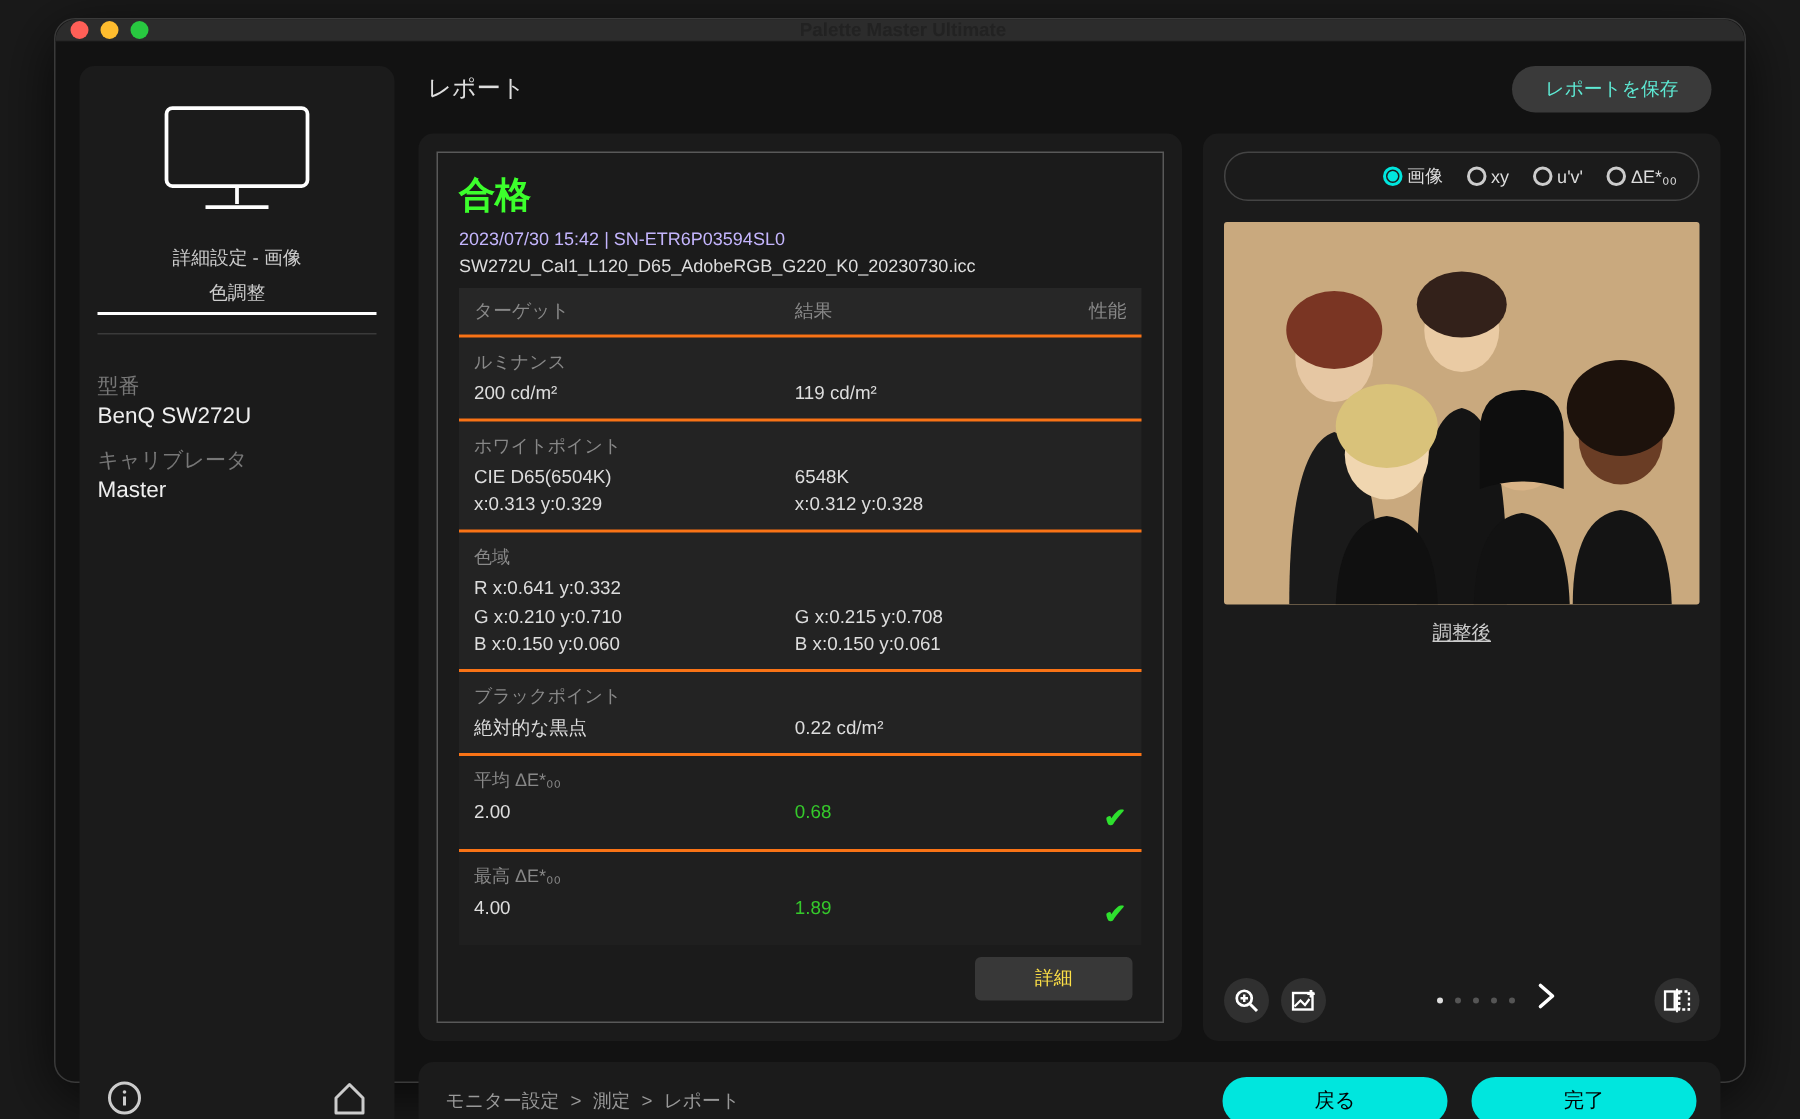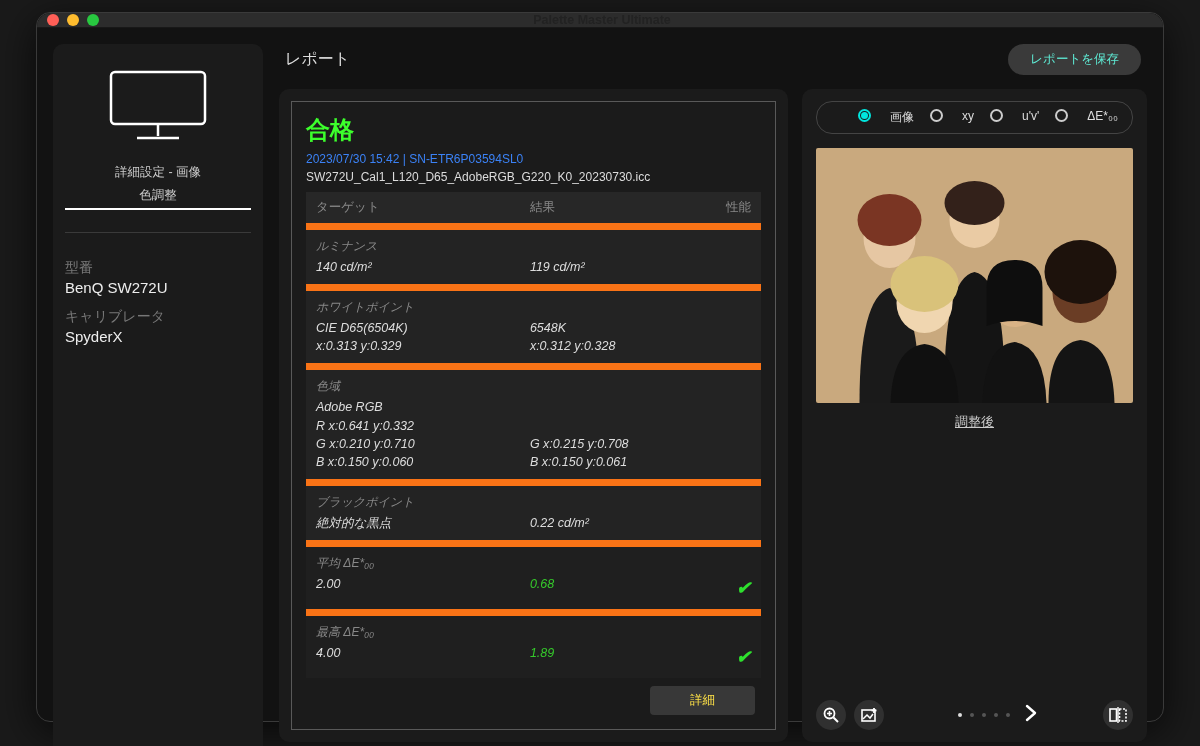--- a/index.html
+++ b/index.html
@@ -18,21 +18,21 @@
   .dot { width: 12px; height: 12px; border-radius: 50%; }
   .red { background:#ff5f57; } .yel { background:#febc2e; } .grn { background:#28c840; }
   .title { flex: 1; text-align: center; font-size: 12.5px; font-weight: 600; color:#222; }
   .body { flex:1; display:flex; padding: 16px; gap: 16px; }
   .sidebar {
     width: 210px; background:#1b1b1b; border-radius:10px; padding:16px 12px 10px;
     display:flex; flex-direction:column; color:#ddd;
   }
   .monitor-ico { margin: 6px auto 12px; }
   .sb-sub { text-align:center; font-size:12.5px; color:#ccc; margin-top:6px; }
-  .sb-sub.act { border-bottom:2px solid #fff; padding-bottom:4px; margin-bottom:12px; font-weight:500;font-family:Liberation Serif, serif; }
+  .sb-sub.act { border-bottom:2px solid #fff; padding-bottom:4px; margin-bottom:2px; font-weight:500;font-family:Liberation Serif, serif; }
   .sb-hr { border:none; border-top:1px solid #3a3a3a; margin:10px 0 14px; }
   .sb-label { font-size:14px; color:#777; margin-top:12px; }
   .sb-val { font-size:15px; color:#eee; margin-top:2px; font-weight:400; }
   .sb-bottom { margin-top:auto; display:flex; justify-content:space-between; padding:4px; }
   .sb-iconbtn { width:28px; height:28px; cursor:pointer; display:flex; align-items:center; justify-content:center; }
 
   .main { flex:1; display:flex; flex-direction:column; gap:14px; }
   .header { display:flex; align-items:center; justify-content:space-between; padding:0 6px; }
   .page-title { color:#ddd; font-size:16px; font-weight:500; }
   .pillbtn {
@@ -42,27 +42,27 @@
 
   .content { flex:1; display:flex; gap:14px; }
   .report {
     flex:1; background:#1b1b1b; border-radius:10px; padding:12px;
     display:flex;
   }
   .report-inner {
     flex:1; border:1px solid #595959; padding:12px 14px; display:flex; flex-direction:column;
   }
   .pass { color:#3cff2c; font-size:24px; font-weight:700; margin-bottom:4px; }
-  .meta { color:#3b82f6; font-size:12px; line-height:1.5; }
+  .meta { color:#c4b5fd; font-size:12px; line-height:1.5; }
   .icc { color:#ddd; font-size:12px; margin-top:2px; margin-bottom:8px; word-break:break-all; }
 
   .tbl { display:flex; flex-direction:column; font-size:12.5px; }
   .tbl .hdr { display:flex; background:#272727; padding:7px 10px; color:#888; }
   .col1 { flex:1.25; } .col2 { flex:1; } .col3 { width:50px; text-align:right;font-family:Liberation Serif, serif; }
-  .sec { background:#232323; border-top:7px solid #f97316; padding:8px 10px;font-style:italic; }
+  .sec { background:#232323; border-top:2px solid #f97316; padding:8px 10px; }
   .sec .lbl { color:#888; font-size:12px; margin-bottom:3px; }
   .sec .row { display:flex; color:#ddd; font-size:12.5px; line-height:1.45; }
   .sec .row .c1 { flex:1.25; } .sec .row .c2 { flex:1; }
   .sec .row .c3 { width:50px; text-align:right; }
   .deltaE { background:#1f1f1f; }
   .green { color:#35c92b; }
   .check { color:#2ee02e; font-size:18px; font-weight:900; }
   .detail-row { display:flex; justify-content:flex-end; padding:8px 6px 2px; }
   .detail-btn {
     background:#383838; color:#fde047; border:none; padding:6px 40px;
@@ -71,21 +71,21 @@
 
   .preview {
     width:345px; background:#1b1b1b; border-radius:10px; padding:12px 14px;
     display:flex; flex-direction:column;
   }
   .modes {
     display:flex; justify-content:flex-end; gap:0; border:1px solid #444;
     border-radius:16px; padding:4px 6px; margin-bottom:14px;
   }
   .mode {
-    display:flex; align-items:flex-start; gap:19px; color:#ddd; font-size:12px; padding:3px 8px; cursor:pointer;
+    display:flex; align-items:center; gap:3px; color:#ddd; font-size:12px; padding:3px 8px; cursor:pointer;
   }
   .mode .ring {
     width:13px; height:13px; border:2px solid #ccc; border-radius:50%;
     display:inline-flex; align-items:center; justify-content:center;
   }
   .mode.active .ring { border-color:#00e6de; }
   .mode.active .ring::after { content:""; width:7px; height:7px; background:#00e6de; border-radius:50%; }
 
   .img {
     width:100%; height:255px; background:#c9a97e; border-radius:2px; position:relative;
@@ -140,21 +140,21 @@
         <rect x="8" y="6" width="94" height="52" rx="4" fill="none" stroke="#fff" stroke-width="2.5"></rect>
         <line x1="55" y1="58" x2="55" y2="70" stroke="#fff" stroke-width="2.5"></line>
         <line x1="34" y1="72" x2="76" y2="72" stroke="#fff" stroke-width="2.5"></line>
       </svg>
       <div class="sb-sub">詳細設定 - 画像</div>
       <div class="sb-sub act">色調整</div>
       <hr class="sb-hr">
       <div class="sb-label">型番</div>
       <div class="sb-val">BenQ SW272U</div>
       <div class="sb-label">キャリブレータ</div>
-      <div class="sb-val">SpyderX</div>
+      <div class="sb-val">Master</div>
 
       <div class="sb-bottom">
         <div class="sb-iconbtn">
           <svg width="24" height="24">
               <circle cx="12" cy="12" r="10" fill="none" stroke="#ccc" stroke-width="2"></circle>
               <circle cx="12" cy="8" r="1.2" fill="#ccc"></circle>
               <rect x="11" y="11" width="2" height="6" fill="#ccc"></rect>
             </svg>
         </div>
         <div class="sb-iconbtn">
@@ -182,21 +182,21 @@
             <div class="tbl">
               <div class="hdr">
                 <div class="col1">ターゲット</div>
                 <div class="col2">結果</div>
                 <div class="col3">性能</div>
               </div>
 
               <div class="sec">
                 <div class="lbl">ルミナンス</div>
                 <div class="row">
-                    <div class="c1">140 cd/m²</div>
+                    <div class="c1">200 cd/m²</div>
                     <div class="c2">119 cd/m²</div>
                     <div class="c3"></div>
                   </div>
               </div>
 
               <div class="sec">
                 <div class="lbl">ホワイトポイント</div>
                 <div class="row">
                     <div class="c1">CIE D65(6504K)</div>
                     <div class="c2">6548K</div>
@@ -205,21 +205,20 @@
                 <div class="row">
                     <div class="c1">x:0.313 y:0.329</div>
                     <div class="c2">x:0.312 y:0.328</div>
                     <div class="c3"></div>
                   </div>
               </div>
 
               <div class="sec">
                 <div class="lbl">色域</div>
                 <div class="row">
-                    <div class="c1">Adobe RGB</div>
                     <div class="c2"></div>
                     <div class="c3"></div>
                   </div>
                 <div class="row">
                     <div class="c2">R x:0.641 y:0.332</div>
                     <div class="c3"></div>
                   </div>
                 <div class="row">
                     <div class="c1">G x:0.210 y:0.710</div>
                     <div class="c2">G x:0.215 y:0.708</div>

